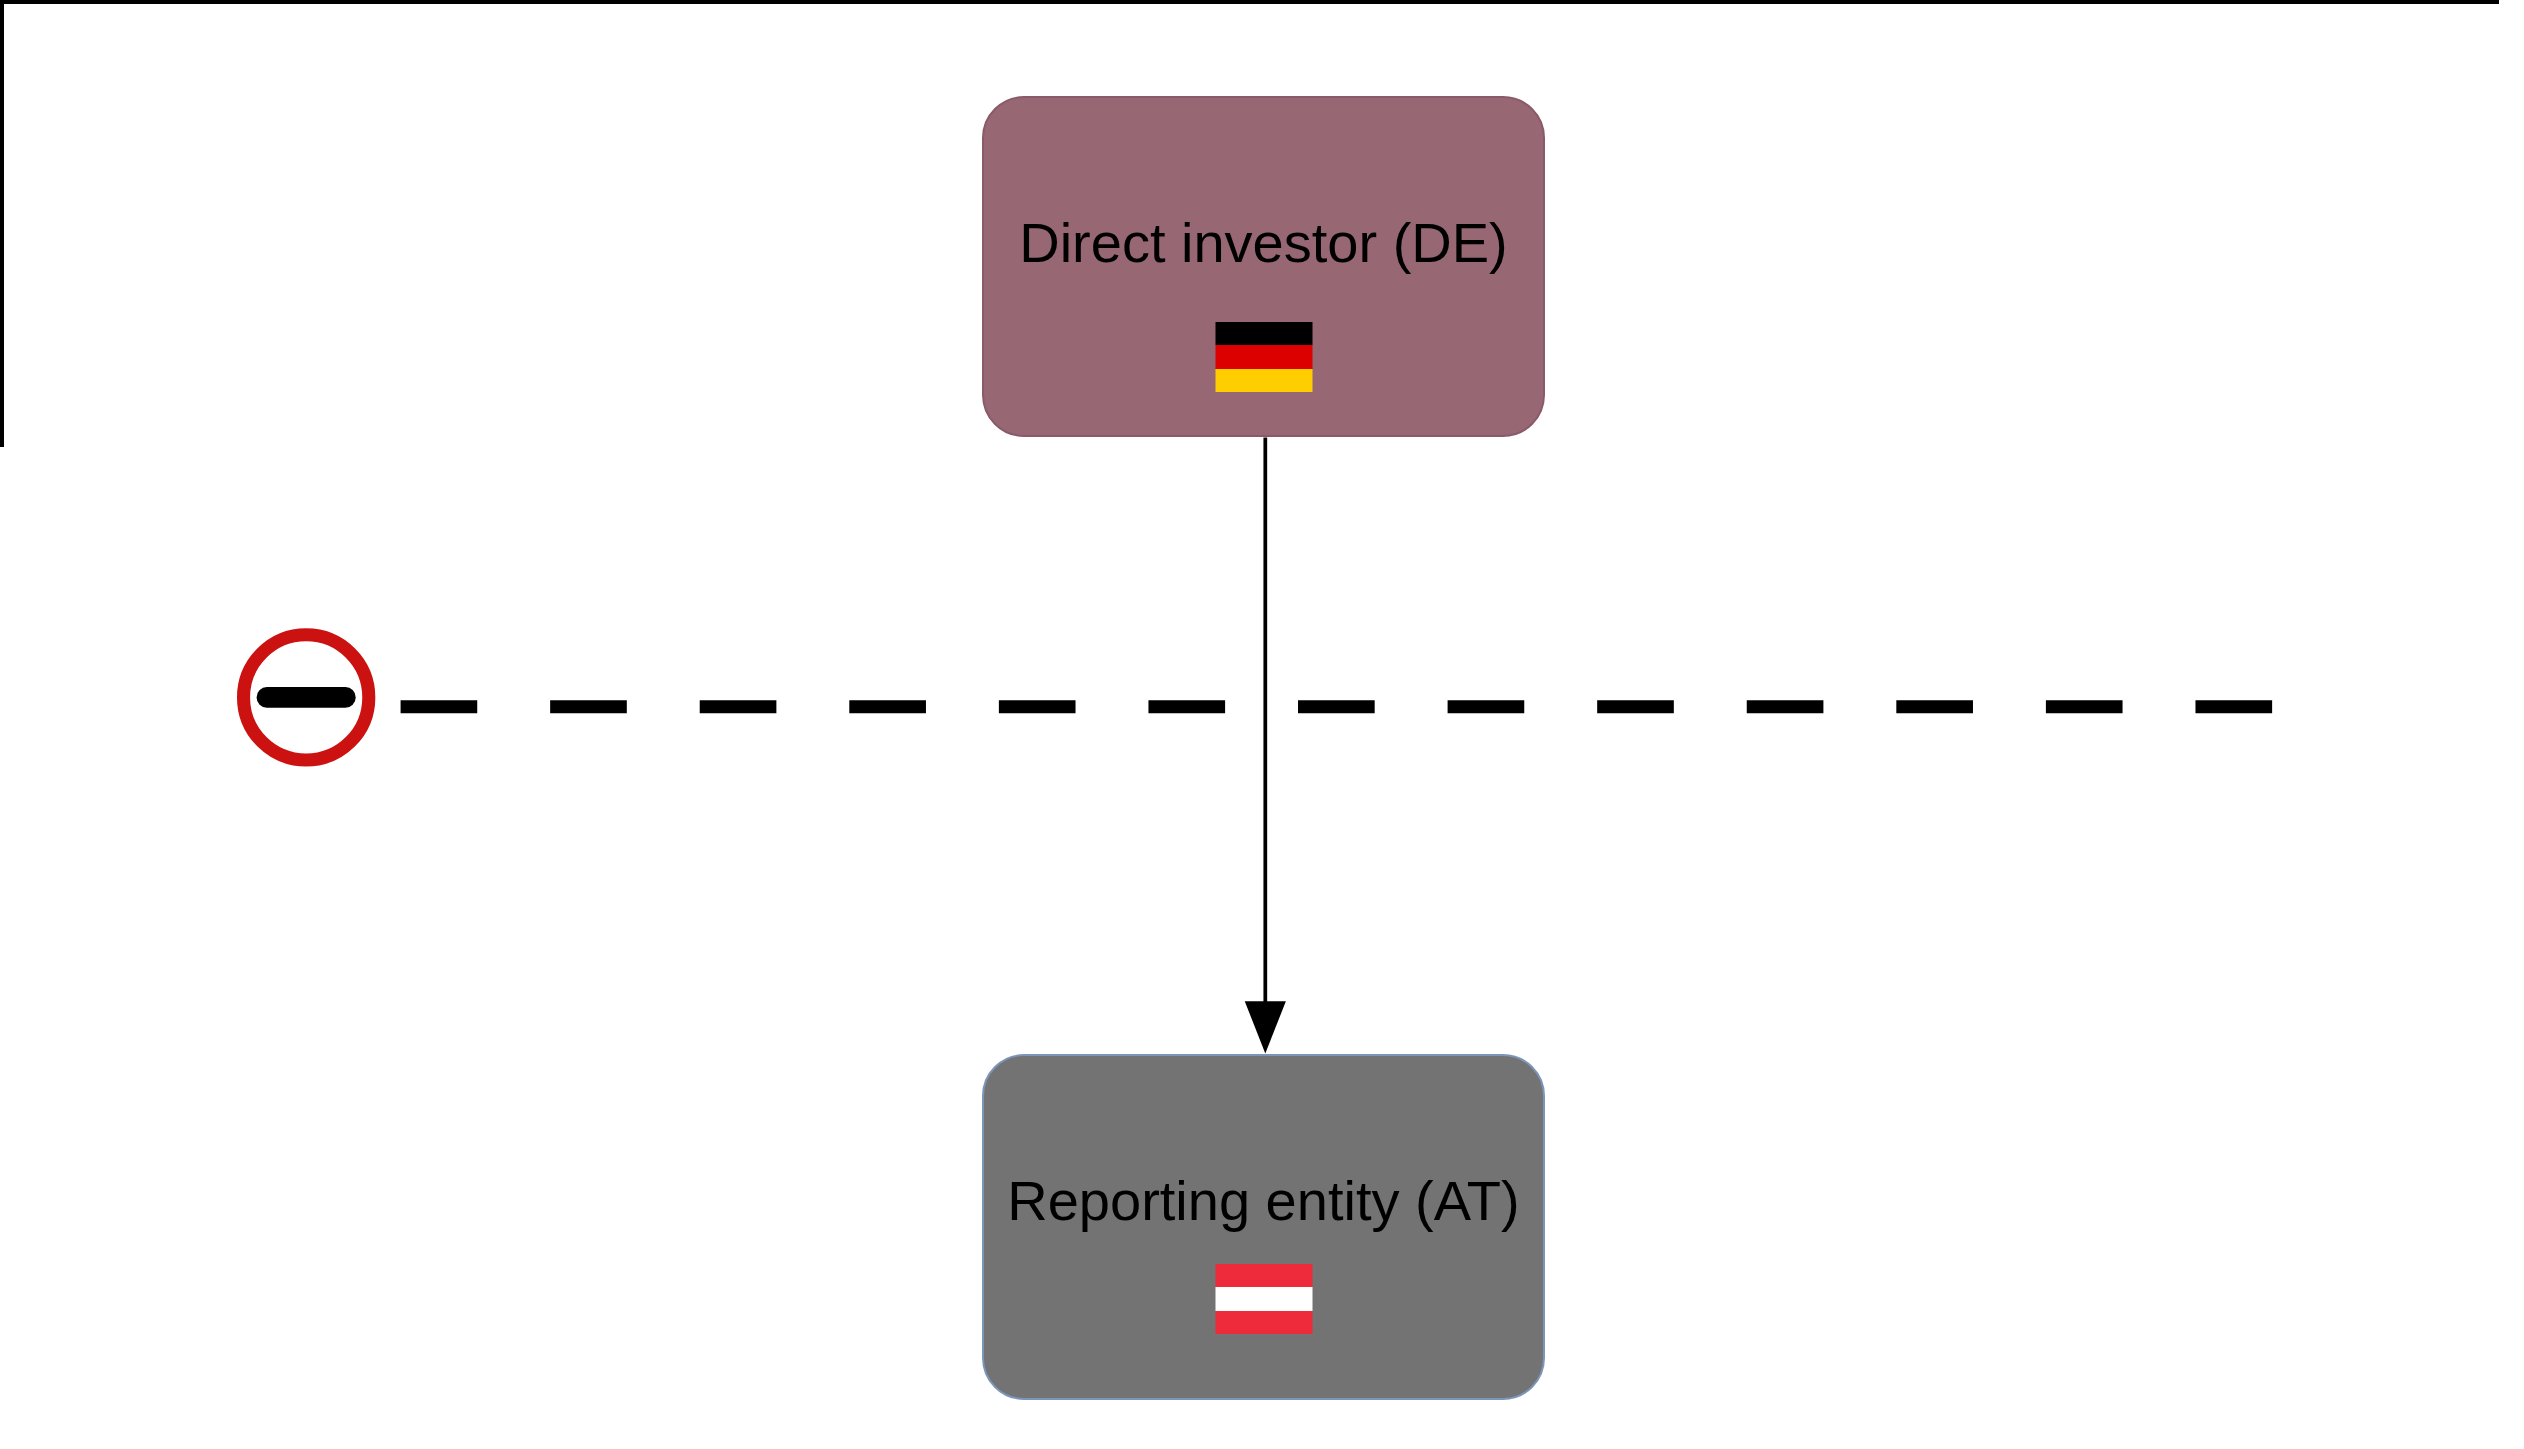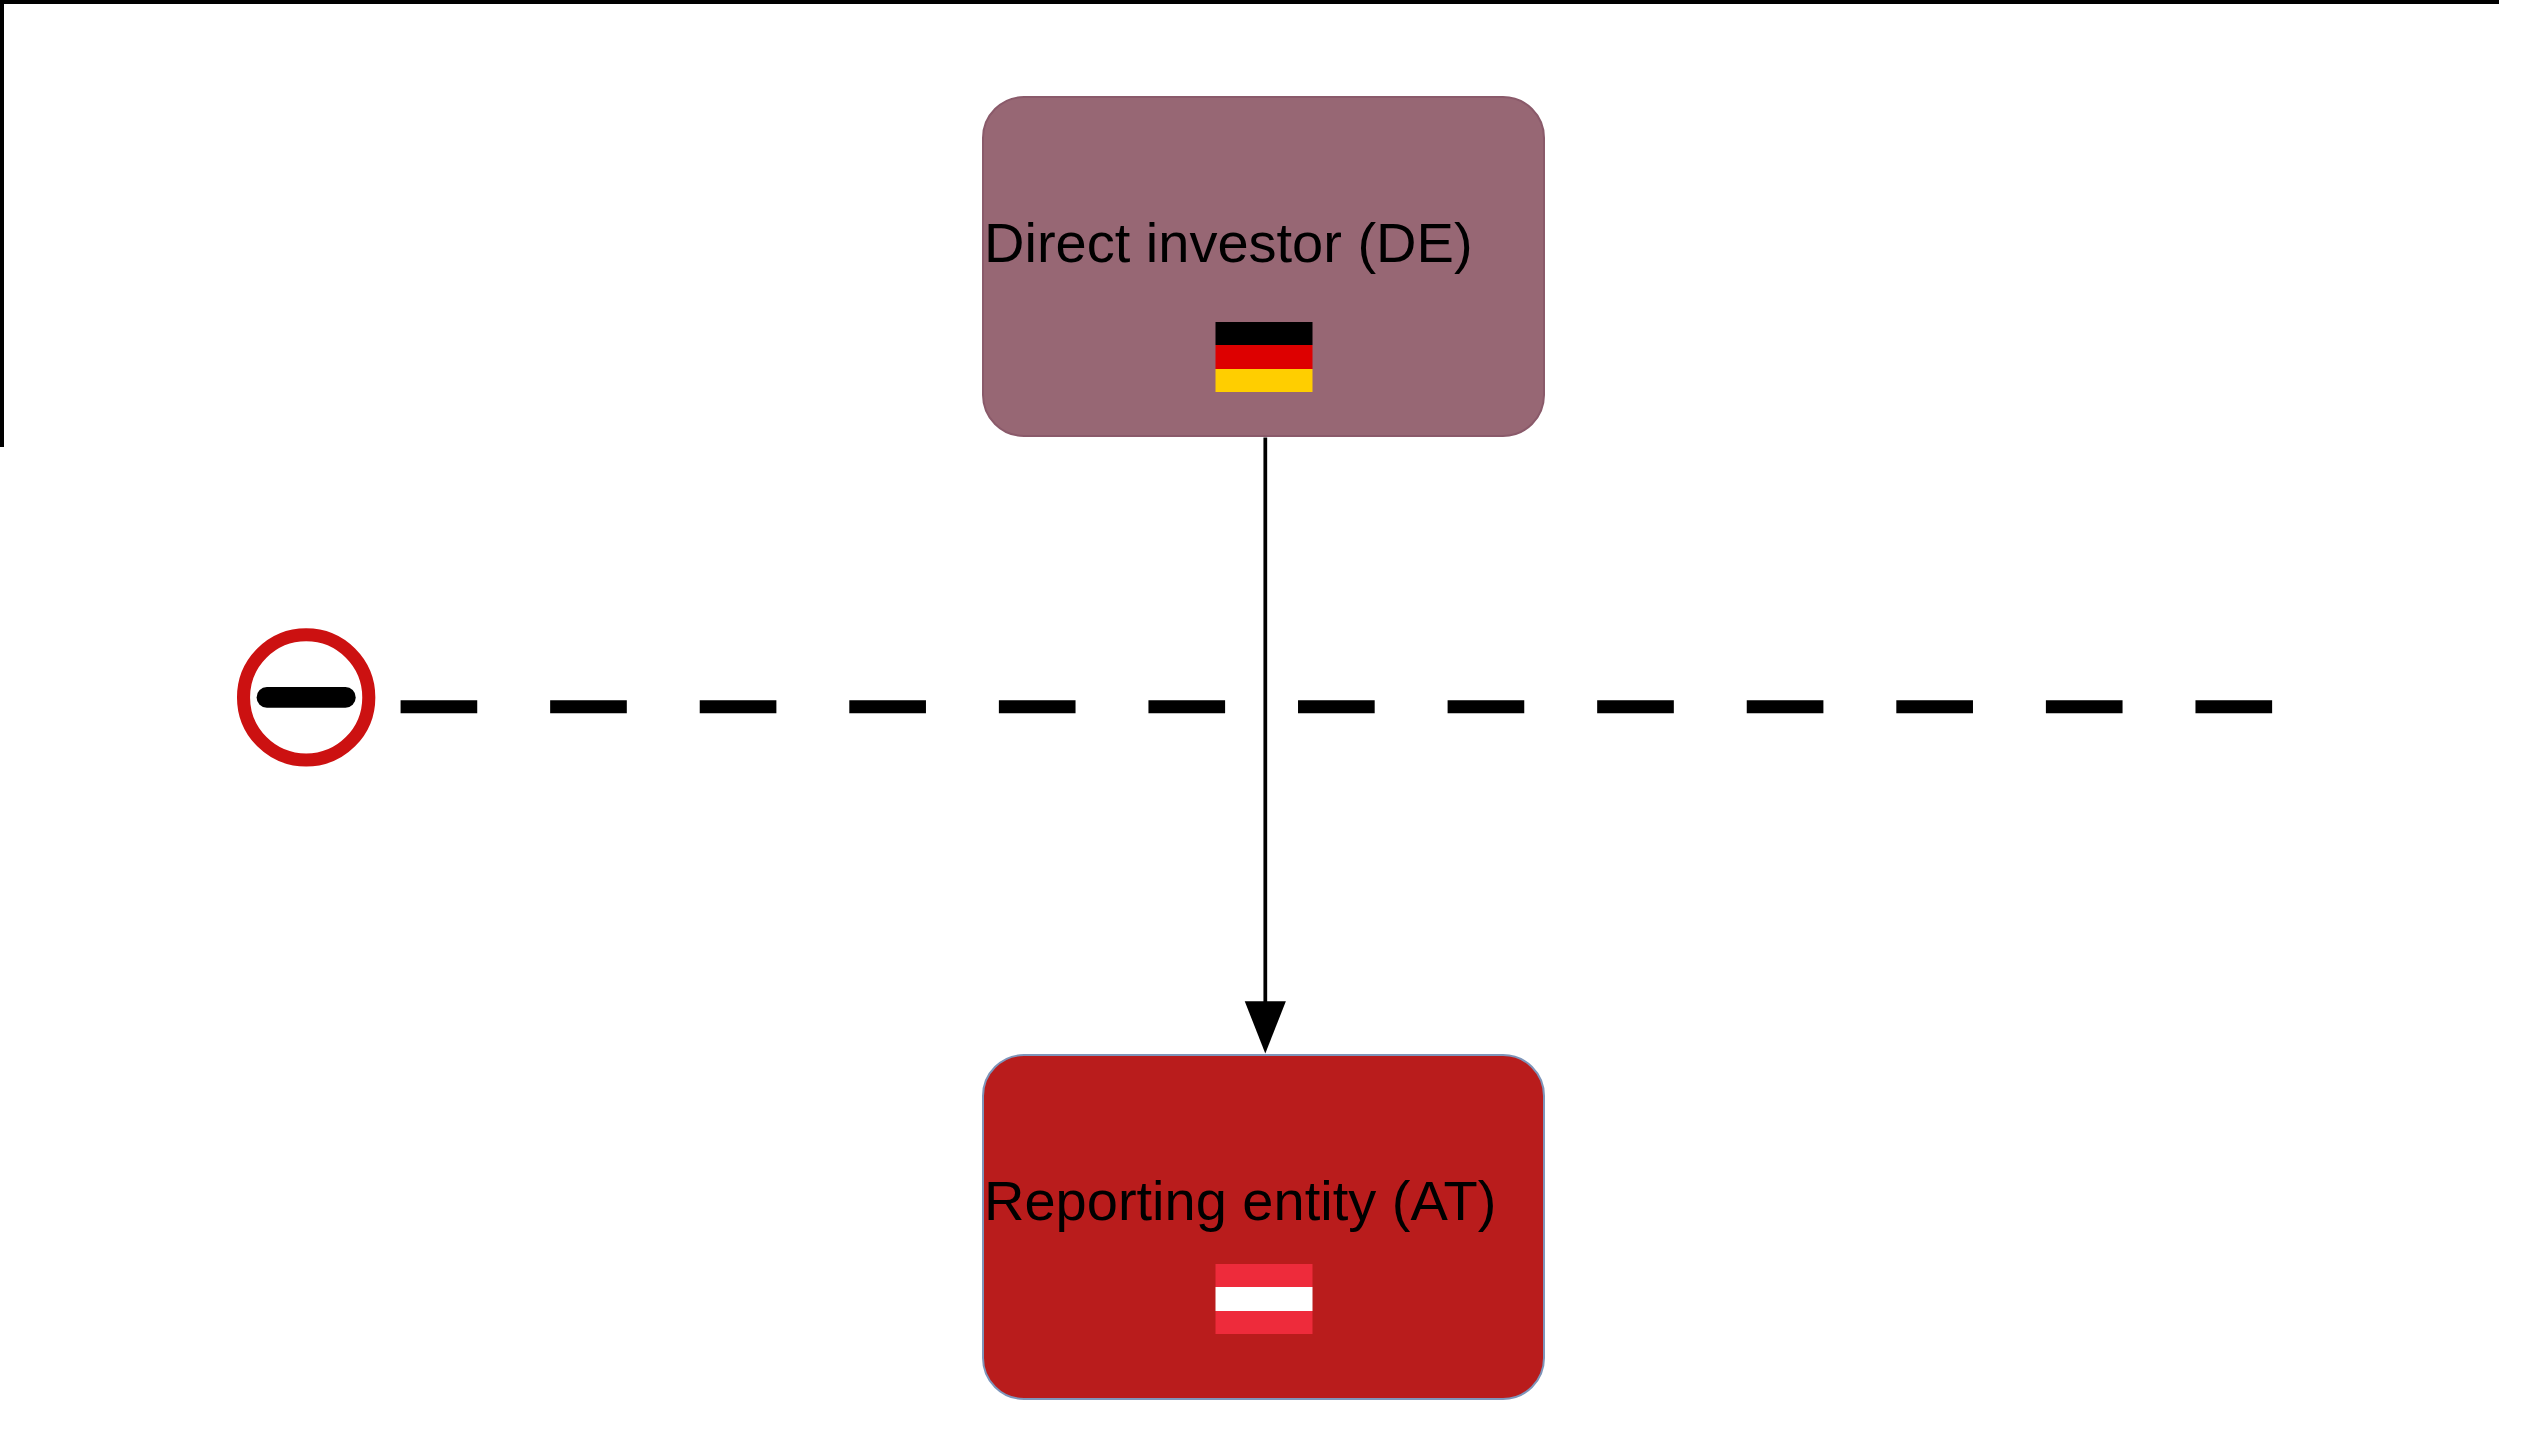--- a/index.html
+++ b/index.html
@@ -47,21 +47,21 @@
   .node-reporting {
     left: 982px; top: 1054px;
     height: 346px;
     background: #8ca0c4;
     border: 2.8px solid #7e95ba;
   }
   .node-label {
     position: absolute;
     left: 0; right: 0;
     top: 117px;
-    text-align: left;
+    text-align: center;
     font-size: 56px;
     line-height: 56px;
     white-space: nowrap;
   }
 
   
   .flag {
     position: absolute;
     left: 50%;
     transform: translateX(-50%);
@@ -118,21 +118,21 @@
 
     <line x1="428" y1="756" x2="2431" y2="756" stroke="#000000" stroke-width="14" stroke-dasharray="82 78"></line>
 
     <g>
       <circle cx="327" cy="746" r="67" fill="#ffffff" stroke="#cc1111" stroke-width="14"></circle>
       <rect x="274" y="735" width="106" height="22" rx="11" fill="#000000"></rect>
     </g>
   </svg>
 
 
-  <div class="node node-reporting" style="background-color: #b91c1c;">
+  <div class="node node-reporting" style="background-color: #737373;">
     <div class="node-label">Reporting entity (AT)</div>
     <div class="flag flag-reporting">
       <div class="stripe" style="background-color: rgb(238, 43, 59);"></div>
       <div class="stripe" style="background-color: rgb(255, 255, 255);"></div>
       <div class="stripe" style="background-color: rgb(238, 43, 59);"></div>
     </div>
   </div>
 
 </div>
 

